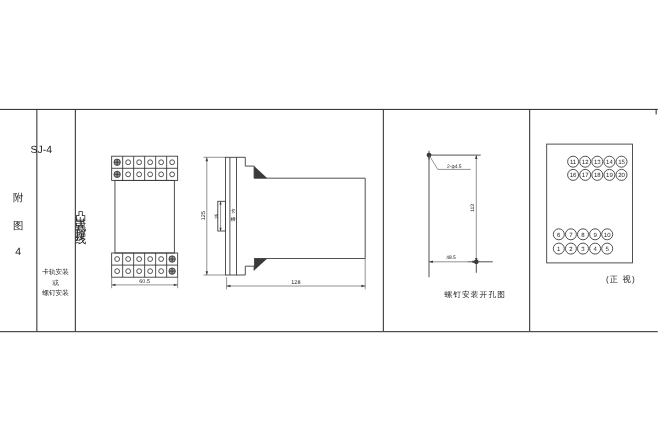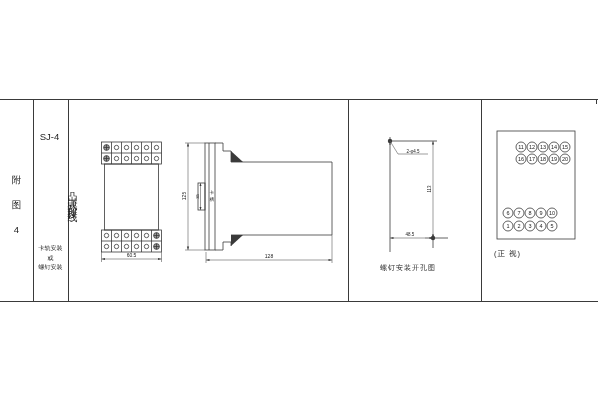--- a/index.html
+++ b/index.html
@@ -2,26 +2,26 @@
 <html><head>
 <meta charset="utf-8">
 <style>
   html,body{margin:0;padding:0;background:#fff;}
   #stage{position:relative;width:600px;height:400px;background:#ffffff;overflow:hidden;
          font-family:"Liberation Sans",sans-serif;color:#1c1c1c;}
   .hline{position:absolute;height:1px;background:#3a3a3a;}
   .vline{position:absolute;width:1px;background:#3a3a3a;}
   .cell-text{position:absolute;display:flex;flex-direction:column;align-items:center;}
   .figlabel{top:174px;left:0;width:33px;gap:12px;font-size:9.5px;}
-  .model{position:absolute;top:131px;left:32px;width:35px;text-align:center;font-size:9.5px;}
+  .model{position:absolute;top:131px;left:20px;width:35px;text-align:center;font-size:9.5px;}
   .typechars{position:absolute;top:151px;left:33px;width:35px;text-align:center;
              writing-mode:vertical-rl;text-orientation:upright;letter-spacing:4px;
              font-size:10px;height:90px;margin:0 auto;left:44px;}
   .mountlines{top:245px;left:33px;width:35px;gap:3px;font-size:6px;line-height:1.1;text-align:center;}
-  .caption{position:absolute;text-align:left;font-size:7px;color:#1c1c1c;letter-spacing:1px;}
+  .caption{position:absolute;text-align:right;font-size:7px;color:#1c1c1c;letter-spacing:1px;}
   svg{position:absolute;overflow:visible;}
   svg text{font-family:"Liberation Sans",sans-serif;fill:#1c1c1c;}
   .st{stroke:#3a3a3a;stroke-width:0.8;fill:none;}
   .fl{fill:#3a3a3a;stroke:none;}
   .dim{stroke:#5a5a5a;stroke-width:0.6;fill:none;}
 </style>
 </head>
 <body>
 
 <div id="stage">

